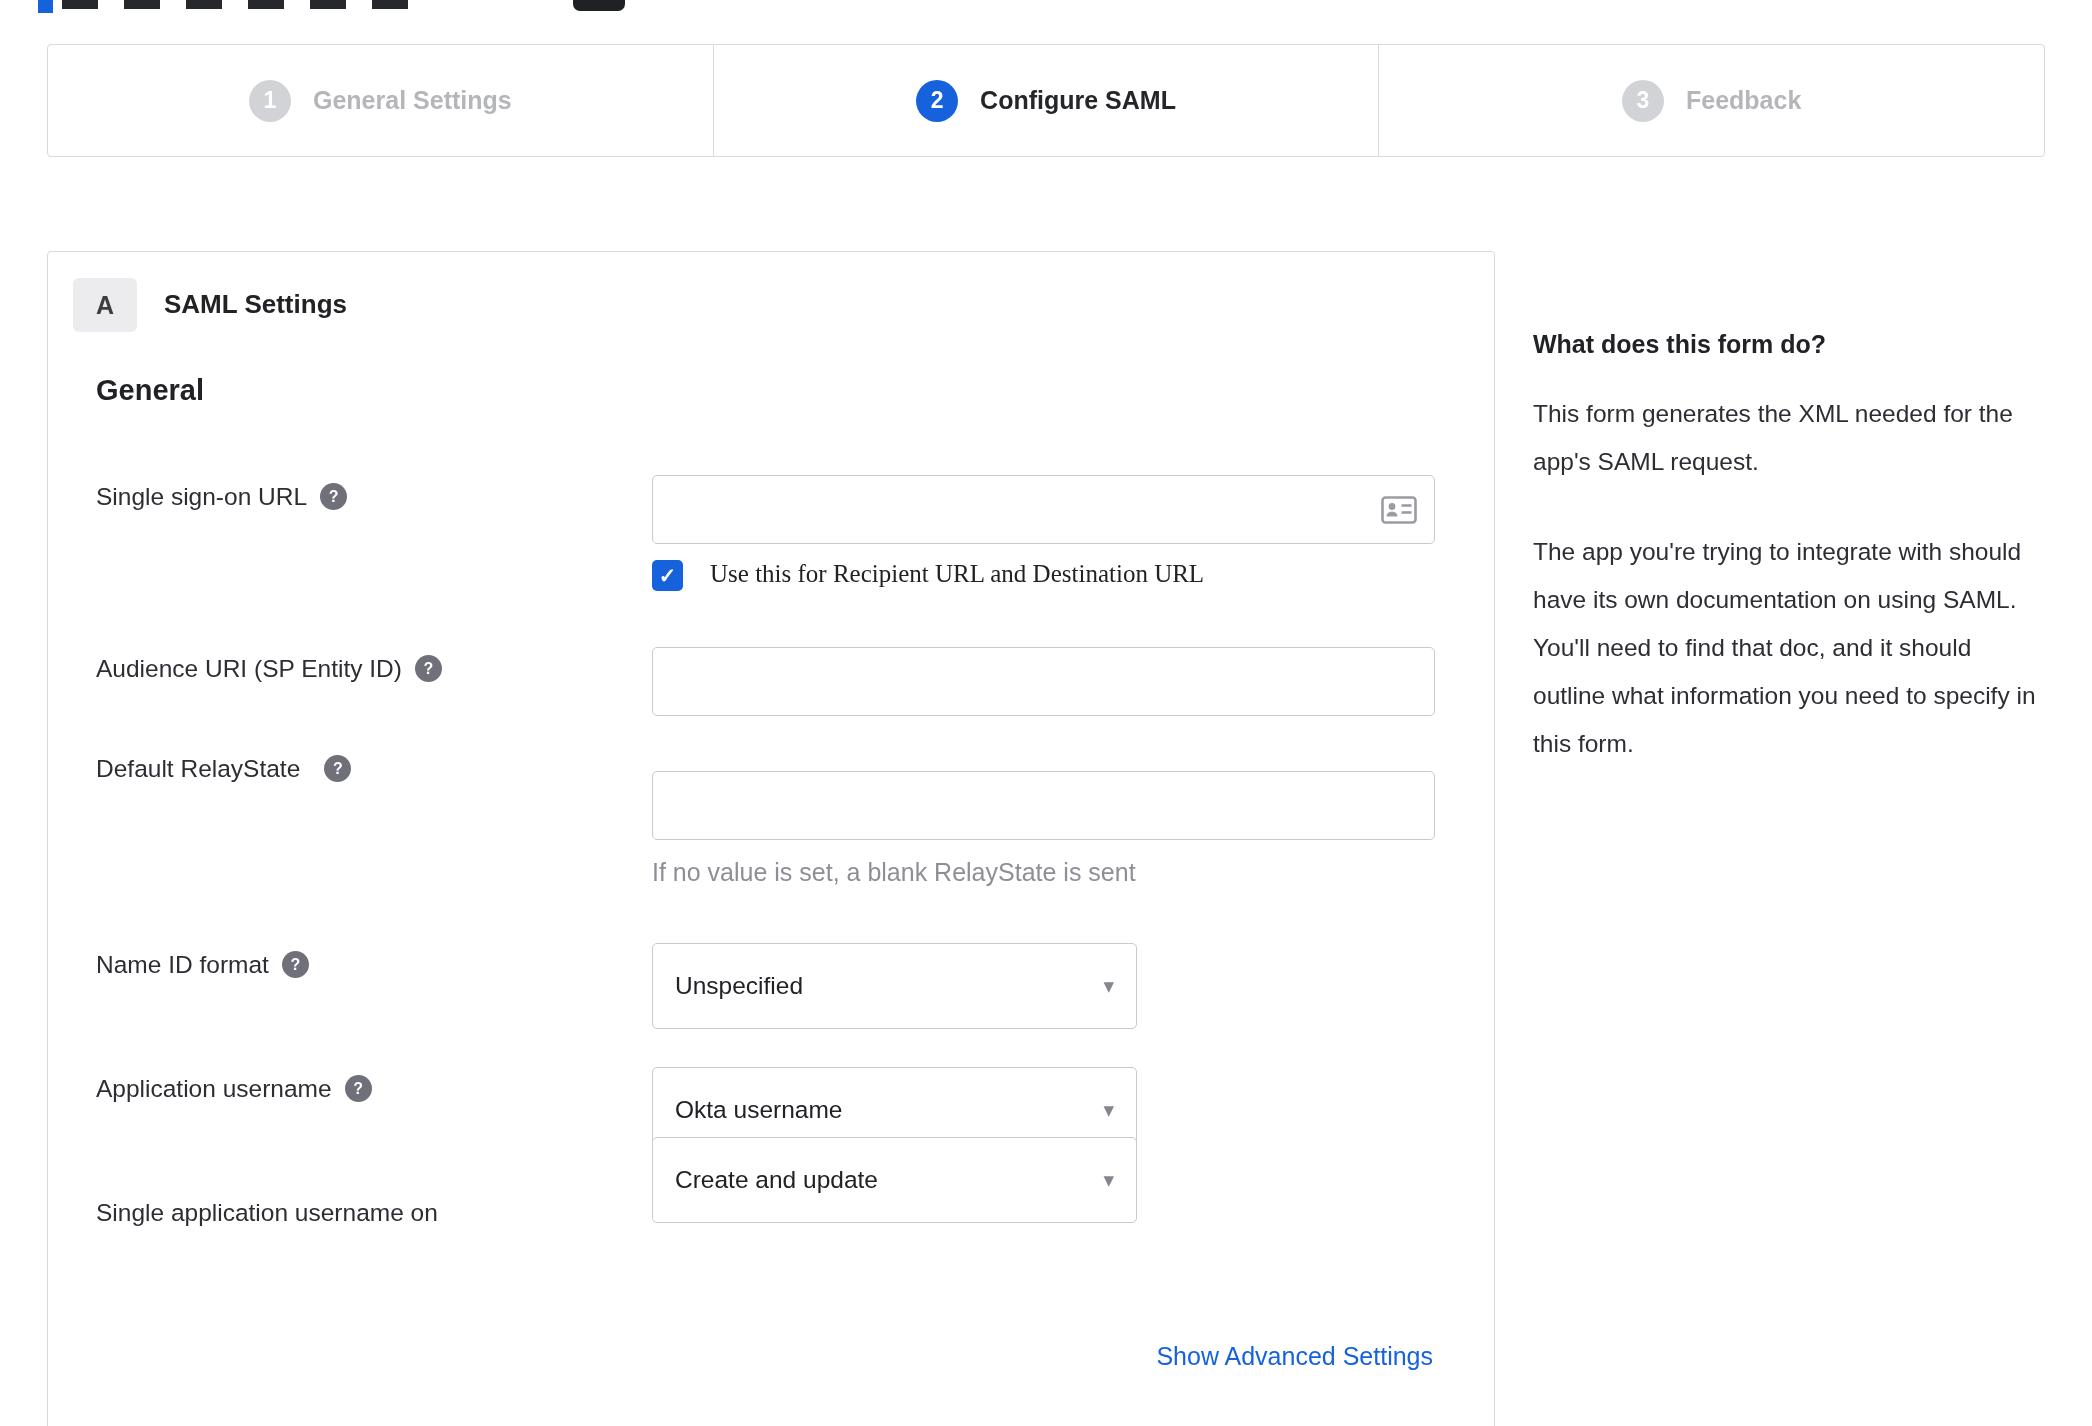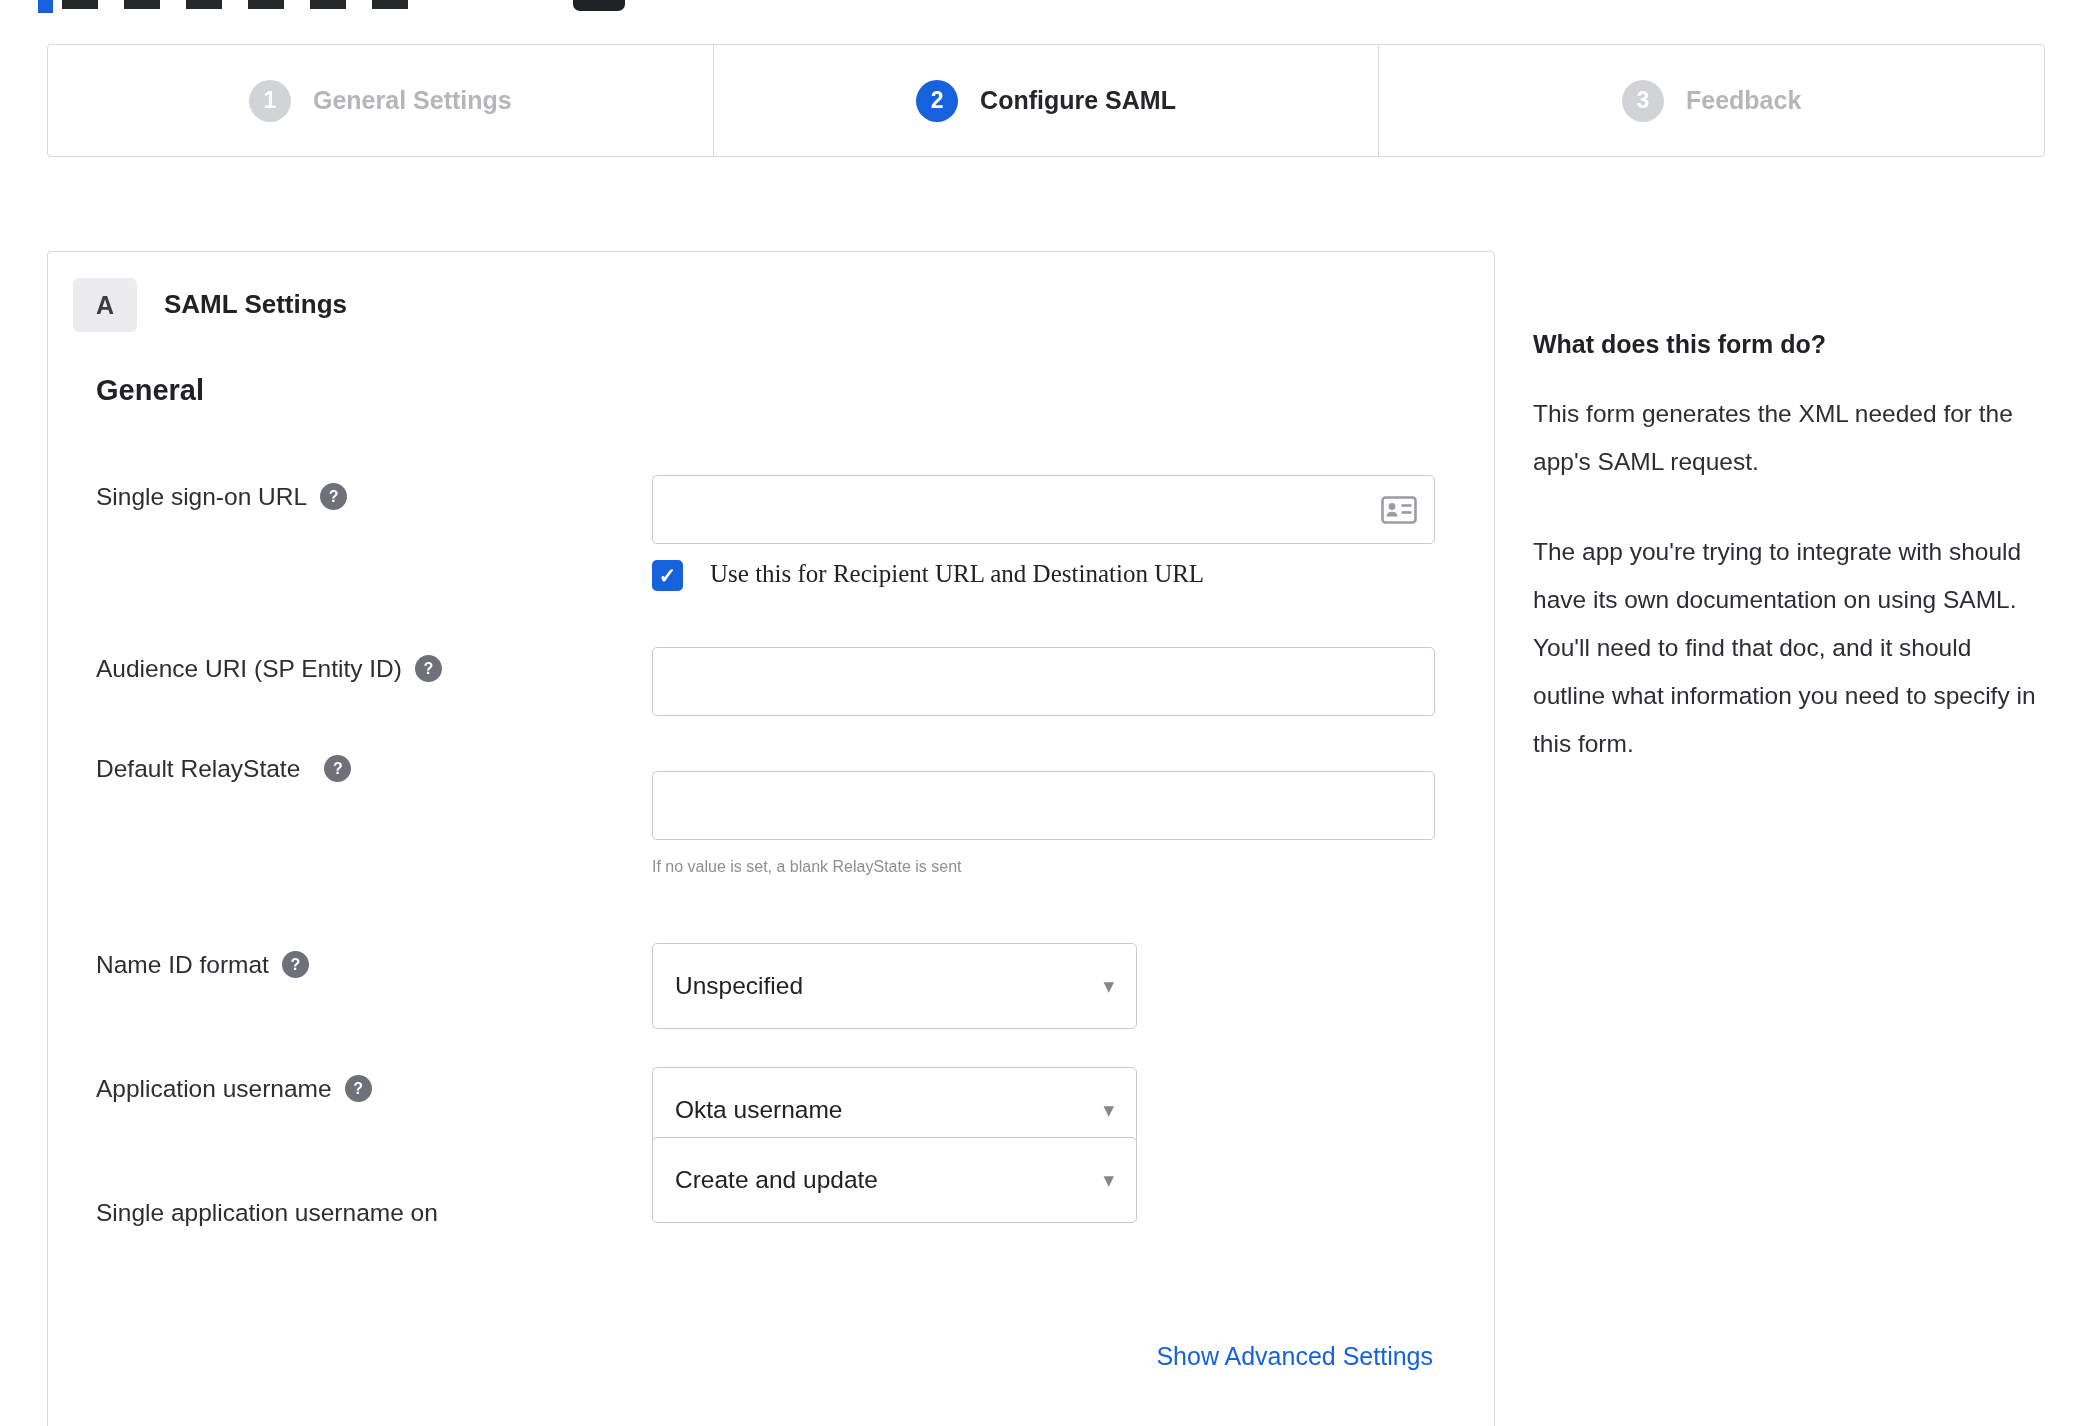--- a/index.html
+++ b/index.html
@@ -68,21 +68,21 @@
   .input-wrap .text-input { left:0; top:0; width:100%; }
   .card-icon { position:absolute; right:18px; top:21px; width:36px; height:28px; }
 
   .checkbox {
     position:absolute; left:604px; width:31px; height:31px; border-radius:5px;
     background:#1662dd; color:#fff; display:flex; align-items:center; justify-content:center;
     font-size:21px; font-weight:bold; cursor:pointer;
   }
   .checkbox-label { position:absolute; left:662px; font-size:25px; color:#212226; }
 
-  .helper-text { position:absolute; left:604px; font-size:16px; color:#8e8e96; }
+  .helper-text { position:absolute; left:604px; font-size:25px; color:#8e8e96; }
 
   .select {
     position:absolute; left:604px; width:485px; height:86px;
     border:1px solid #c9c9cf; border-radius:5px; background:#fff;
     display:flex; align-items:center; padding:0 22px; font-size:24.5px; color:#212226;
     cursor:pointer;
   }
   .select .caret {
     position:absolute; right:22px; font-size:21px; color:#85858d;
   }

